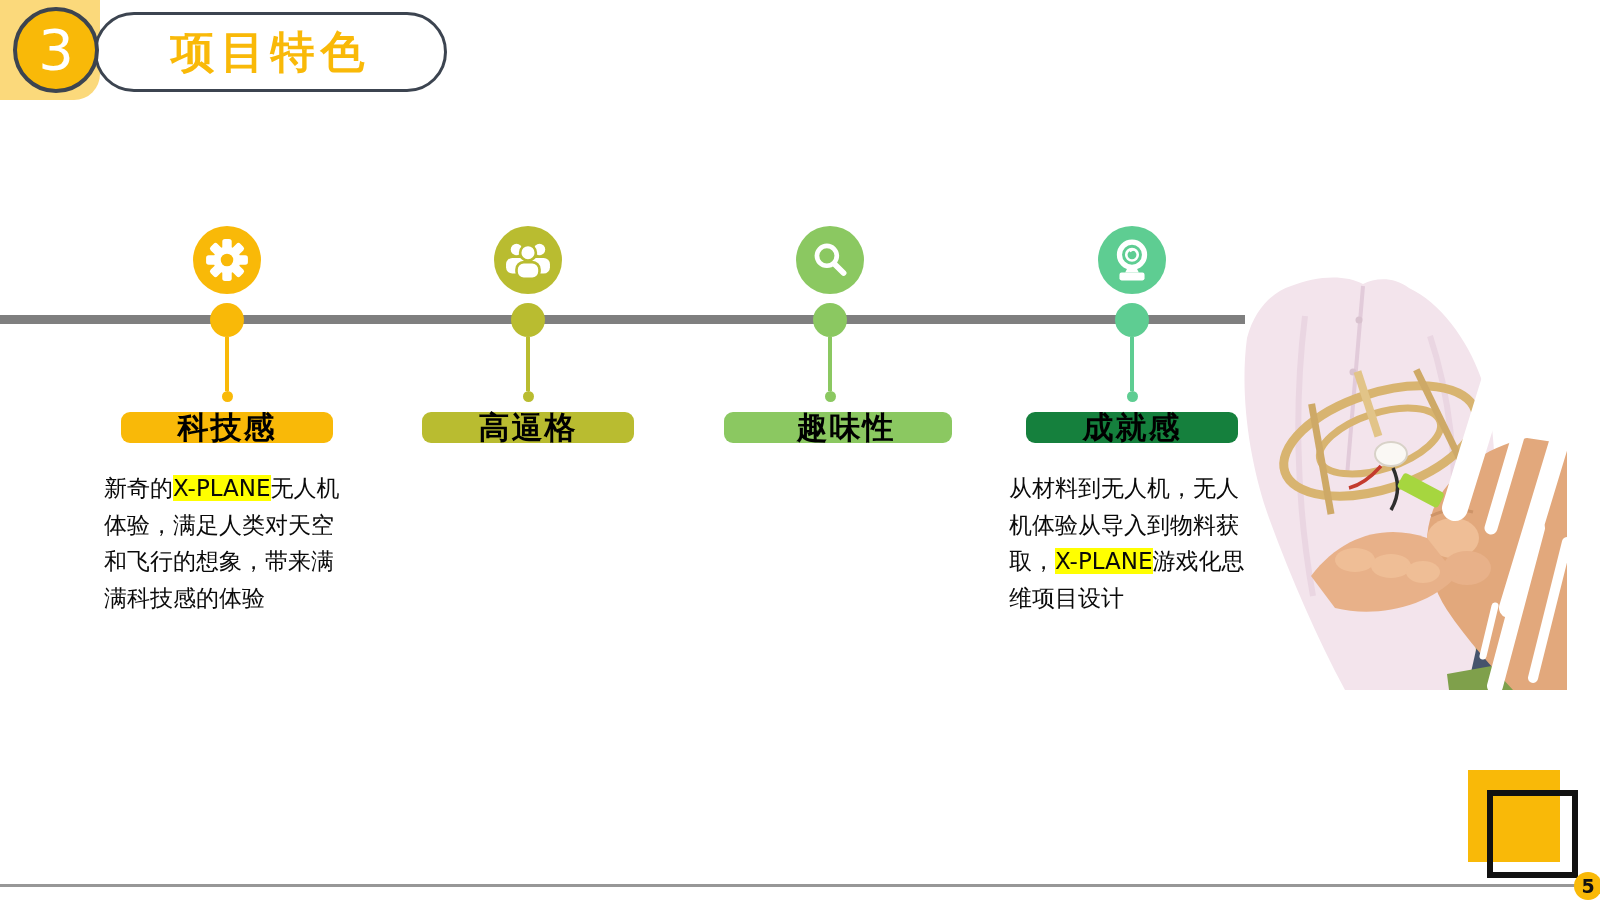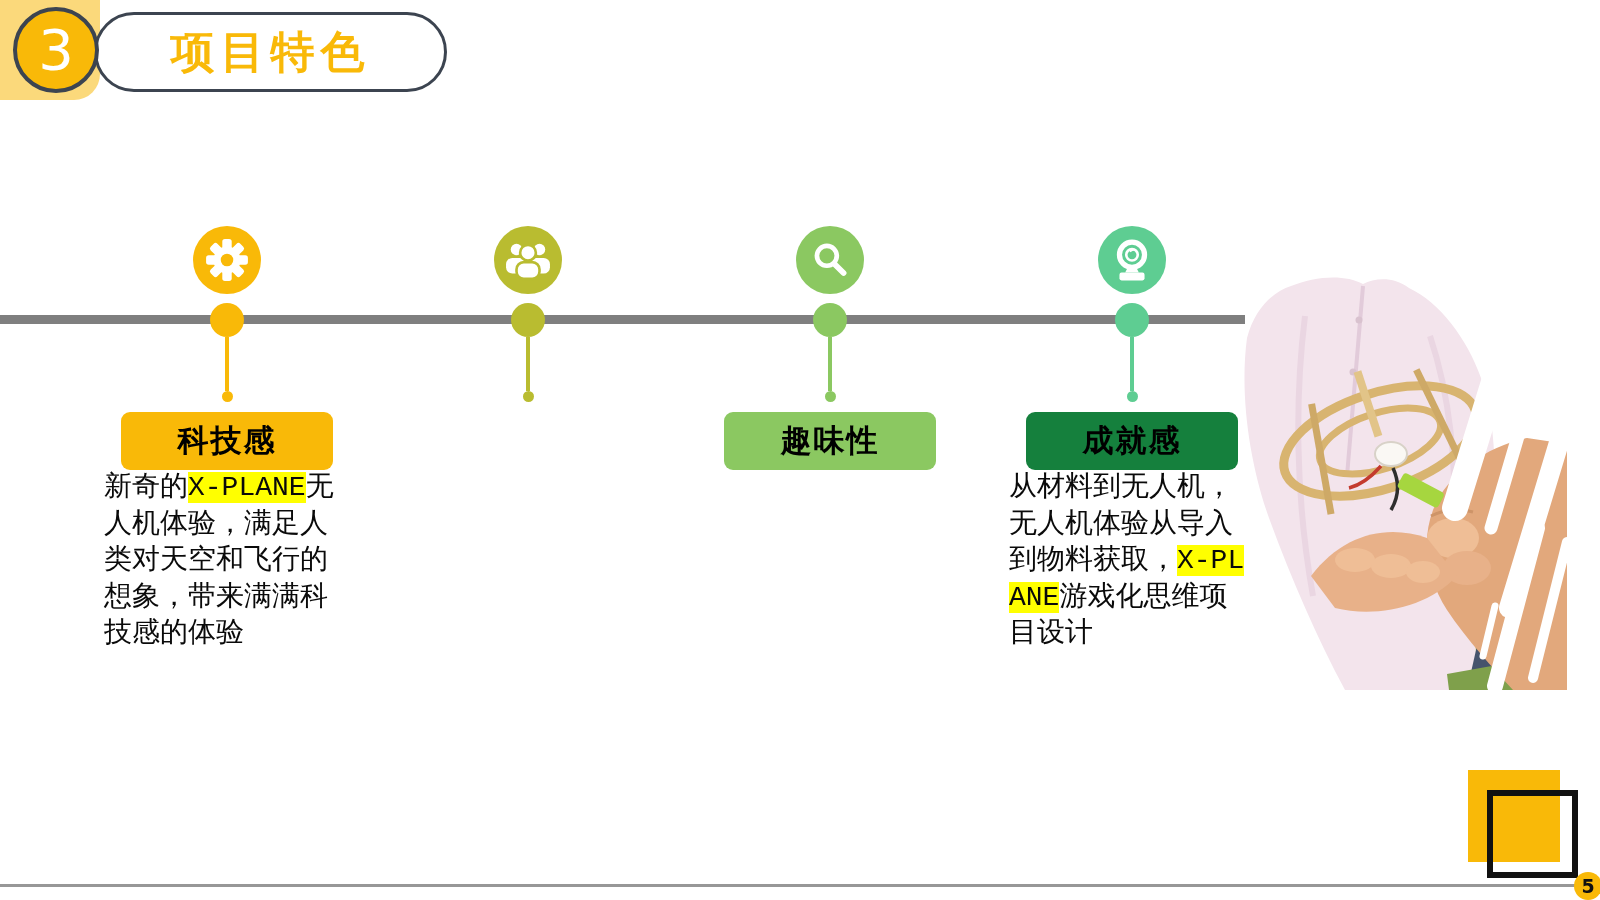--- a/index.html
+++ b/index.html
@@ -20,25 +20,25 @@
   .title-pill .title{color:var(--accent);font-size:44px;font-weight:700;letter-spacing:6px;text-align:right;}
   
   .timeline{position:absolute;left:0;top:315px;width:1245px;height:9px;background:var(--grayline);z-index:1;}
   
   .col{position:absolute;top:0;width:264px;height:700px;z-index:2;}
   .col .icon-circle{position:absolute;left:50%;margin-left:-34px;top:226px;width:68px;height:68px;
     border-radius:50%;display:flex;align-items:center;justify-content:center;}
   .col .node-dot{position:absolute;left:50%;margin-left:-17px;top:303px;width:34px;height:34px;border-radius:50%;}
   .col .connector{position:absolute;left:50%;margin-left:-2px;top:337px;width:4px;height:54px;}
   .col .end-dot{position:absolute;left:50%;margin-left:-5.5px;top:391px;width:11px;height:11px;border-radius:50%;}
-  .col .badge{position:absolute;left:50%;margin-left:-106px;top:412px;width:212px;height:58px;border-radius:9px;
+  .col .badge{position:absolute;left:50%;margin-left:-106px;top:412px;width:212px;height:31px;border-radius:9px;
     display:flex;align-items:center;justify-content:center;
     color:#000;font-size:31px;font-weight:700;letter-spacing:2px;}
   .col .desc{position:absolute;left:50%;transform:translateX(-50%);top:470px;width:246px;
-    font-size:28px;line-height:36.5px;color:#0a0a0a;text-align:left;word-break:break-all;font-family:Liberation Mono, monospace;}
+    font-size:23px;line-height:36.5px;color:#0a0a0a;text-align:left;word-break:break-all;}
   .hl{background:var(--hl);}
   
   .photo{position:absolute;left:1195px;top:276px;width:372px;height:414px;z-index:3;}
   
   .yellow-square{position:absolute;left:1468px;top:770px;width:92px;height:92px;background:var(--accent);z-index:4;}
   .outline-square{position:absolute;left:1487px;top:790px;width:91px;height:88px;
     border:6px solid #111;box-sizing:border-box;background:transparent;z-index:5;}
   .bottom-line{position:absolute;left:0;top:884px;width:1600px;height:3px;background:var(--bottomline);z-index:4;}
   .page-dot{position:absolute;left:1574px;top:872px;width:28px;height:28px;border-radius:50%;
     background:var(--accent);display:flex;align-items:center;justify-content:center;z-index:6;}
@@ -88,32 +88,33 @@
             <circle cx="11" cy="-10" r="5.5" fill="#fff"></circle>
             <rect x="-21" y="-2" width="19" height="15" rx="6" fill="#fff"></rect>
             <rect x="2" y="-2" width="19" height="15" rx="6" fill="#fff"></rect>
             <circle cx="0" cy="-7" r="7.5" fill="#fff" stroke="#B9BC30" stroke-width="2.5"></circle>
             <rect x="-11" y="2" width="22" height="16" rx="7" fill="#fff" stroke="#B9BC30" stroke-width="2.5"></rect>
           </svg>
         </div>
         <div class="node-dot" style="background: rgb(185, 188, 48);"></div>
         <div class="connector" style="background: rgb(185, 188, 48);"></div>
         <div class="end-dot" style="background: rgb(185, 188, 48);"></div>
+        <div class="badge" style="background: rgb(185, 188, 48);">高逼格</div>
       </div>
       <div class="col" style="left: 698px;">
         <div class="icon-circle" style="background: rgb(139, 200, 97);">
           <svg viewBox="-22 -22 44 44" width="46" height="46">
             <circle cx="-3" cy="-4" r="9.5" fill="none" stroke="#fff" stroke-width="4.5"></circle>
             <line x1="4.5" y1="4" x2="13" y2="12.5" stroke="#fff" stroke-width="5.5" stroke-linecap="round"></line>
           </svg>
         </div>
         <div class="node-dot" style="background: rgb(139, 200, 97);"></div>
         <div class="connector" style="background: rgb(139, 200, 97);"></div>
         <div class="end-dot" style="background: rgb(139, 200, 97);"></div>
-        <div class="badge" style="background: rgb(139, 200, 97);">趣味性</div>
+        <div class="badge" style="background: rgb(139, 200, 97); padding-left: 16px;">趣味性</div>
       </div>
       <div class="col" style="left: 1000px;">
         <div class="icon-circle" style="background: rgb(94, 205, 146);">
           <svg viewBox="-22 -22 44 44" width="46" height="46">
             <circle cx="0" cy="-5" r="12" fill="none" stroke="#fff" stroke-width="5"></circle>
             <circle cx="0" cy="-5" r="5.5" fill="none" stroke="#fff" stroke-width="2.5"></circle>
             <path d="M-2,-8 a4.5,4.5 0 0 1 5,-1.5" stroke="#fff" stroke-width="1.8" fill="none"></path>
             <path d="M-4,7 L4,7 L6.5,12 L-6.5,12 Z" fill="#fff"></path>
             <rect x="-12" y="12" width="24" height="7.5" rx="2" fill="#fff"></rect>
           </svg>

